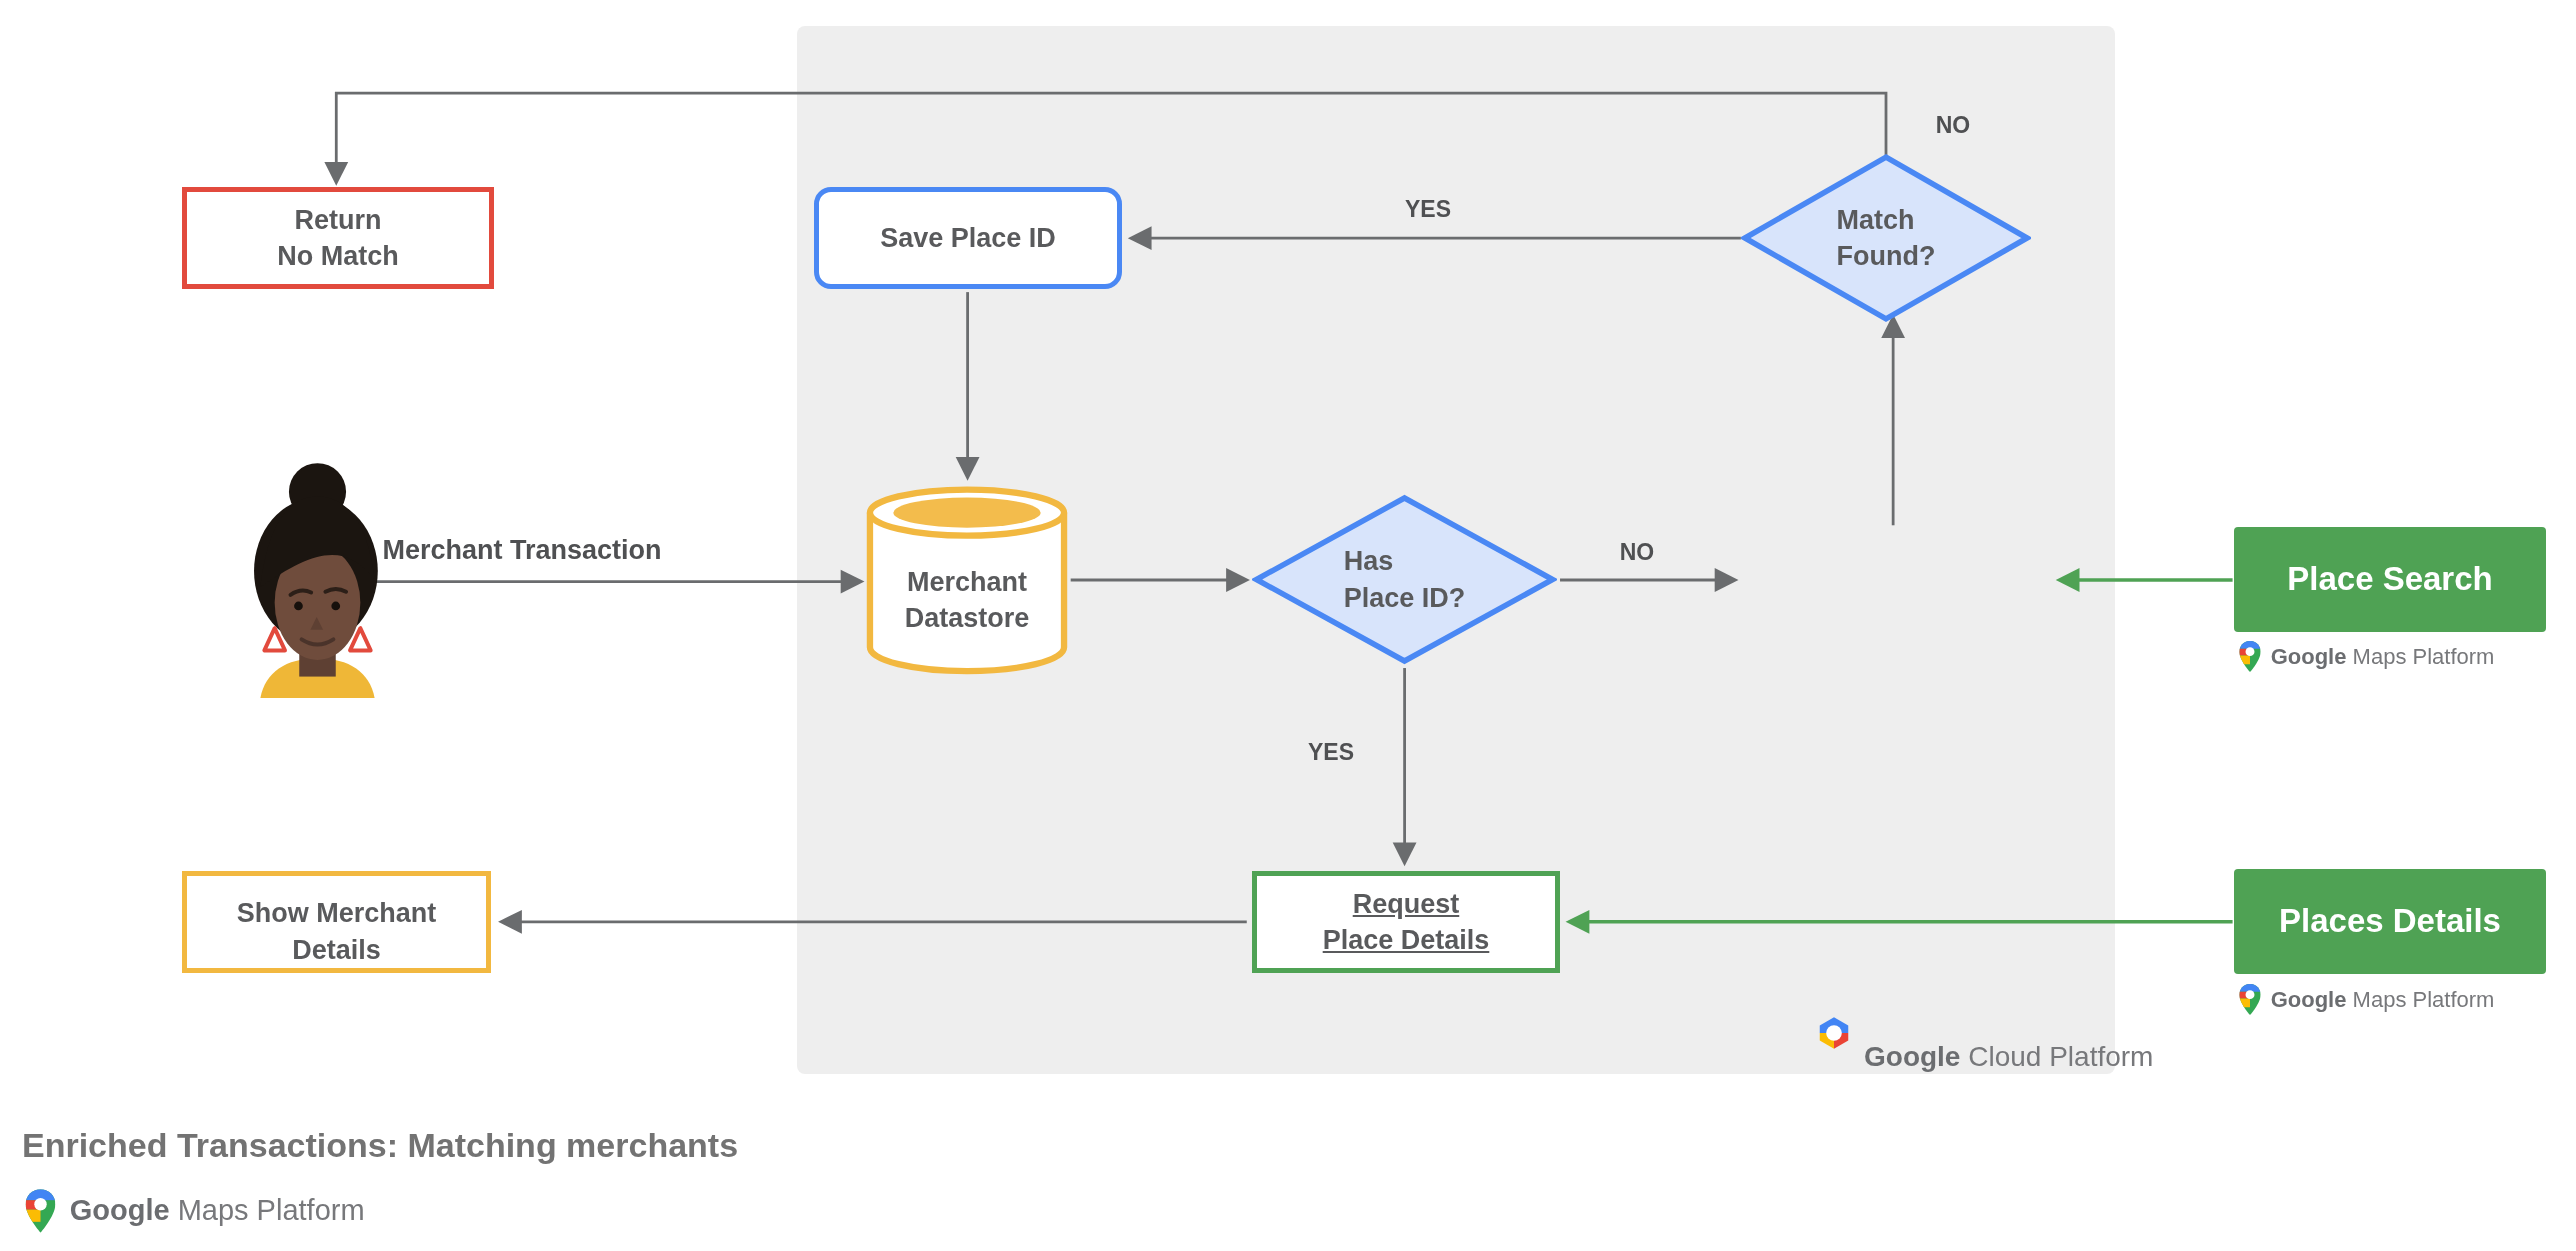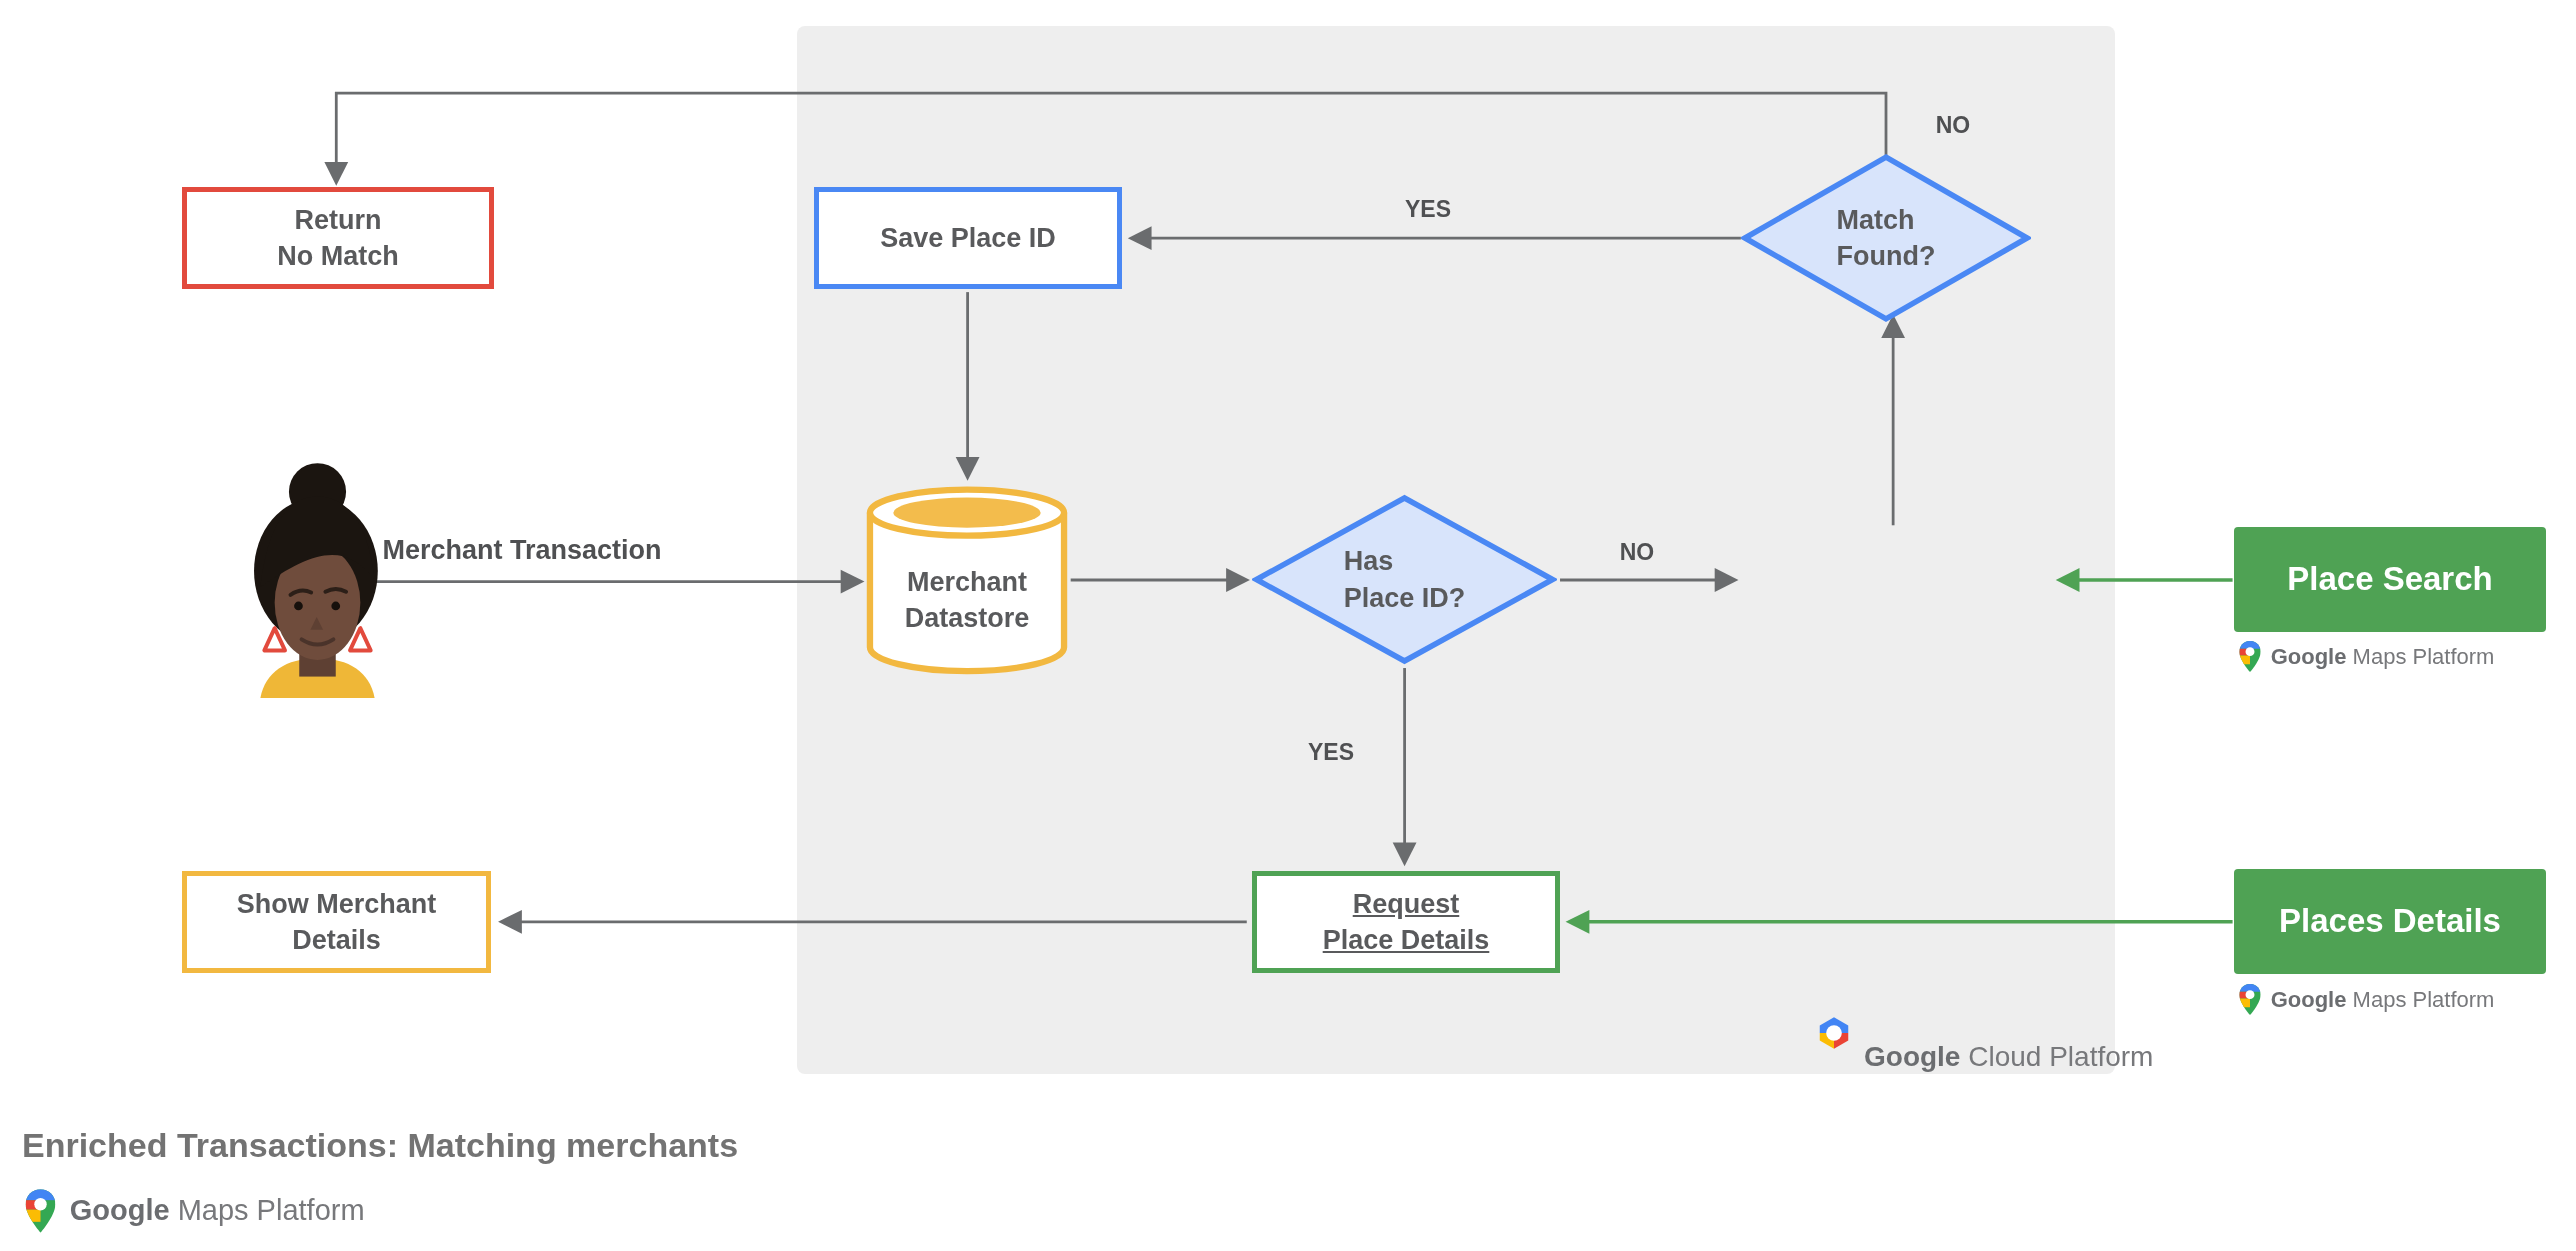--- a/index.html
+++ b/index.html
@@ -8,21 +8,21 @@
   .panel{position:absolute;left:797px;top:26px;width:1318px;height:1048px;
          background:var(--panel,#eeeeee);border-radius:8px;}
   .connectors{position:absolute;left:0;top:0;width:2576px;height:1252px;pointer-events:none;}
 
   .node{position:absolute;display:flex;align-items:center;justify-content:center;
         text-align:center;font-weight:bold;color:#595a5c;background:#ffffff;
         box-sizing:border-box;font-size:27px;line-height:1.35;}
   .node .lbl{white-space:pre-line;}
   .b-red   {border:5.6px solid var(--red,#e24a3d);}
   .b-blue  {border:5.6px solid var(--blue,#4a88f4);}
-  .b-yellow{border:5.6px solid var(--yellow,#f2b840);}
+  .b-yellow{border:5.6px solid var(--yellow,#f2b840);align-items:flex-end;}
   .b-green {border:5.6px solid var(--green,#4fa254);}
   .fill-green{background:var(--green,#4fa254);color:#ffffff;font-size:33px;border-radius:4px;}
 
   .diamond{position:absolute;background:transparent;}
   .diamond svg{position:absolute;left:0;top:0;}
   .diamond .lbl{position:absolute;inset:0;display:flex;align-items:center;justify-content:center;
         text-align:left;font-weight:bold;color:#595a5c;font-size:27px;line-height:1.35;white-space:pre-line;}
 
   .cyl{position:absolute;left:866px;top:484px;width:202px;height:192px;}
   .cyl .lbl{position:absolute;left:0;right:0;top:67px;bottom:27px;display:flex;align-items:center;
@@ -78,21 +78,21 @@
       <polygon points="2622,716 2622,746 2592,731"></polygon>
       <polygon points="2004,1147 2004,1177 1974,1162"></polygon>
     </g>
   </svg>
 
   <div class="node b-red" style="left:182px;top:187px;width:312px;height:102px;">
     <span class="lbl">Return
 No Match</span>
   </div>
 
-  <div class="node b-blue" style="left:814px;top:187px;width:308px;height:102px;">
+  <div class="node b-blue" style="left:814px;top:187px;width:308px;height:102px;border-radius:17px;">
     <span class="lbl">Save Place ID</span>
   </div>
 
 
   <div class="node b-green" style="left:1252px;top:871px;width:308px;height:102px;text-decoration:underline;">
     <span class="lbl">Request
 Place Details</span>
   </div>
 
   <div class="node b-yellow" style="left:182px;top:871px;width:309px;height:102px;">

